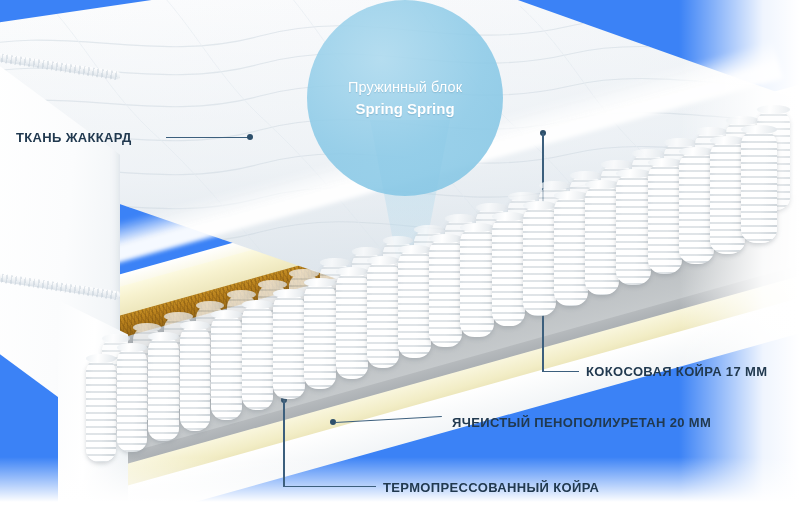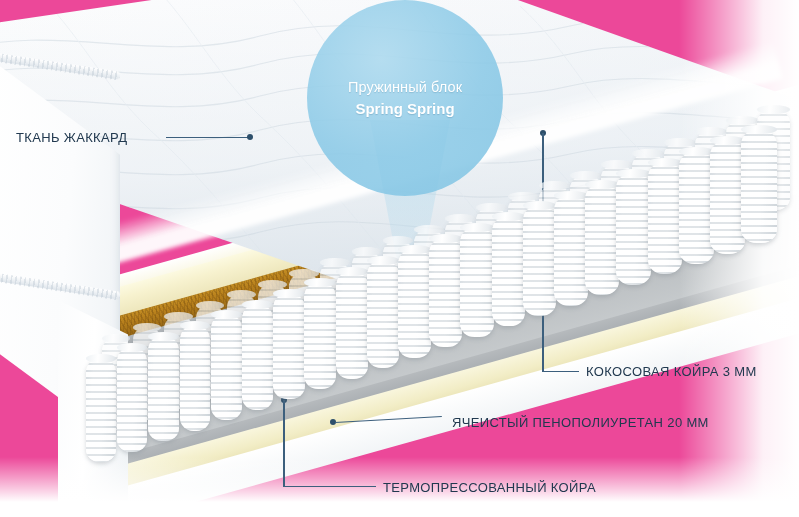--- a/index.html
+++ b/index.html
@@ -1,18 +1,18 @@
 <!DOCTYPE html>
 <html><head>
 <meta charset="utf-8">
 <style>
   html,body{margin:0;padding:0;background:#fff;}
   body{width:799px;height:517px;overflow:hidden;
        font-family:"Liberation Sans","DejaVu Sans",sans-serif;}
-  #stage{position:relative;width:799px;height:517px;background:#ec4899;overflow:hidden;}
+  #stage{position:relative;width:799px;height:517px;background:#3b82f6;overflow:hidden;}
 
   
   .mat{position:absolute;left:0;top:0;width:799px;height:517px;}
 
   
   .top-face{
     position:absolute;left:-30px;top:-38px;width:900px;height:340px;
     background:
       linear-gradient(176deg, rgba(233,238,242,.0) 0%, rgba(226,233,239,.55) 55%, rgba(206,217,226,.85) 100%),
       linear-gradient(100deg,#ffffff 0%,#fdfdfe 40%,#f7f9fb 100%);
@@ -132,21 +132,21 @@
   .bubble{
     position:absolute;left:307px;top:0px;width:196px;height:196px;border-radius:50%;
     background:radial-gradient(circle at 38% 30%, rgba(176,219,239,.93) 0%, rgba(140,202,231,.88) 55%, rgba(125,194,226,.86) 100%);
     display:flex;flex-direction:column;align-items:center;justify-content:center;
     text-align:center;color:#ffffff;line-height:1.38;
   }
   .bubble .l1,.bubble .l2{font-size:14.5px;letter-spacing:.1px;text-shadow:0 1px 1px rgba(90,140,170,.35);}
   .bubble .l3{font-size:15px;font-weight:bold;margin-top:2px;text-shadow:0 1px 1px rgba(90,140,170,.4);}
 
   
-  .lbl{position:absolute;color:#21394f;font-size:13px;font-weight:normal;
+  .lbl{position:absolute;color:#21394f;font-size:13px;font-weight:bold;
        letter-spacing:.35px;white-space:nowrap;}
   .lead{position:absolute;background:#3c5f7d;}
   .lead.h{height:1.4px;}
   .lead.v{width:1.4px;}
   .dot{position:absolute;width:6px;height:6px;border-radius:50%;background:#2d4f6b;}
   .lead-slant{position:absolute;height:1.4px;background:#3c5f7d;transform-origin:0 50%;}
 </style>
 </head>
 <body>
 
@@ -253,21 +253,21 @@
     <div class="l3">Spring Spring</div>
   </div>
 
   <div class="lbl" style="left:16px;top:130px;">ТКАНЬ ЖАККАРД</div>
   <div class="lead h" style="left:166px;top:137px;width:84px;"></div>
   <div class="dot" style="left:247px;top:134.2px;"></div>
 
   <div class="dot" style="left:540px;top:130px;"></div>
   <div class="lead v" style="left:542.3px;top:133px;height:239px;"></div>
   <div class="lead h" style="left:542.3px;top:370.6px;width:37px;"></div>
-  <div class="lbl" style="left:586px;top:364px;">КОКОСОВАЯ КОЙРА 3 ММ</div>
+  <div class="lbl" style="left:586px;top:364px;">КОКОСОВАЯ КОЙРА 17 ММ</div>
 
   <div class="dot" style="left:330px;top:419px;"></div>
   <div class="lead-slant" style="left:335px;top:421.5px;width:107px;transform:rotate(-3.2deg);"></div>
   <div class="lbl" style="left:452px;top:415px;">ЯЧЕИСТЫЙ ПЕНОПОЛИУРЕТАН 20 ММ</div>
 
   <div class="dot" style="left:281px;top:397px;"></div>
   <div class="lead v" style="left:283.3px;top:400px;height:87px;"></div>
   <div class="lead h" style="left:283.3px;top:485.6px;width:93px;"></div>
   <div class="lbl" style="left:383px;top:480px;">ТЕРМОПРЕССОВАННЫЙ КОЙРА</div>
 

